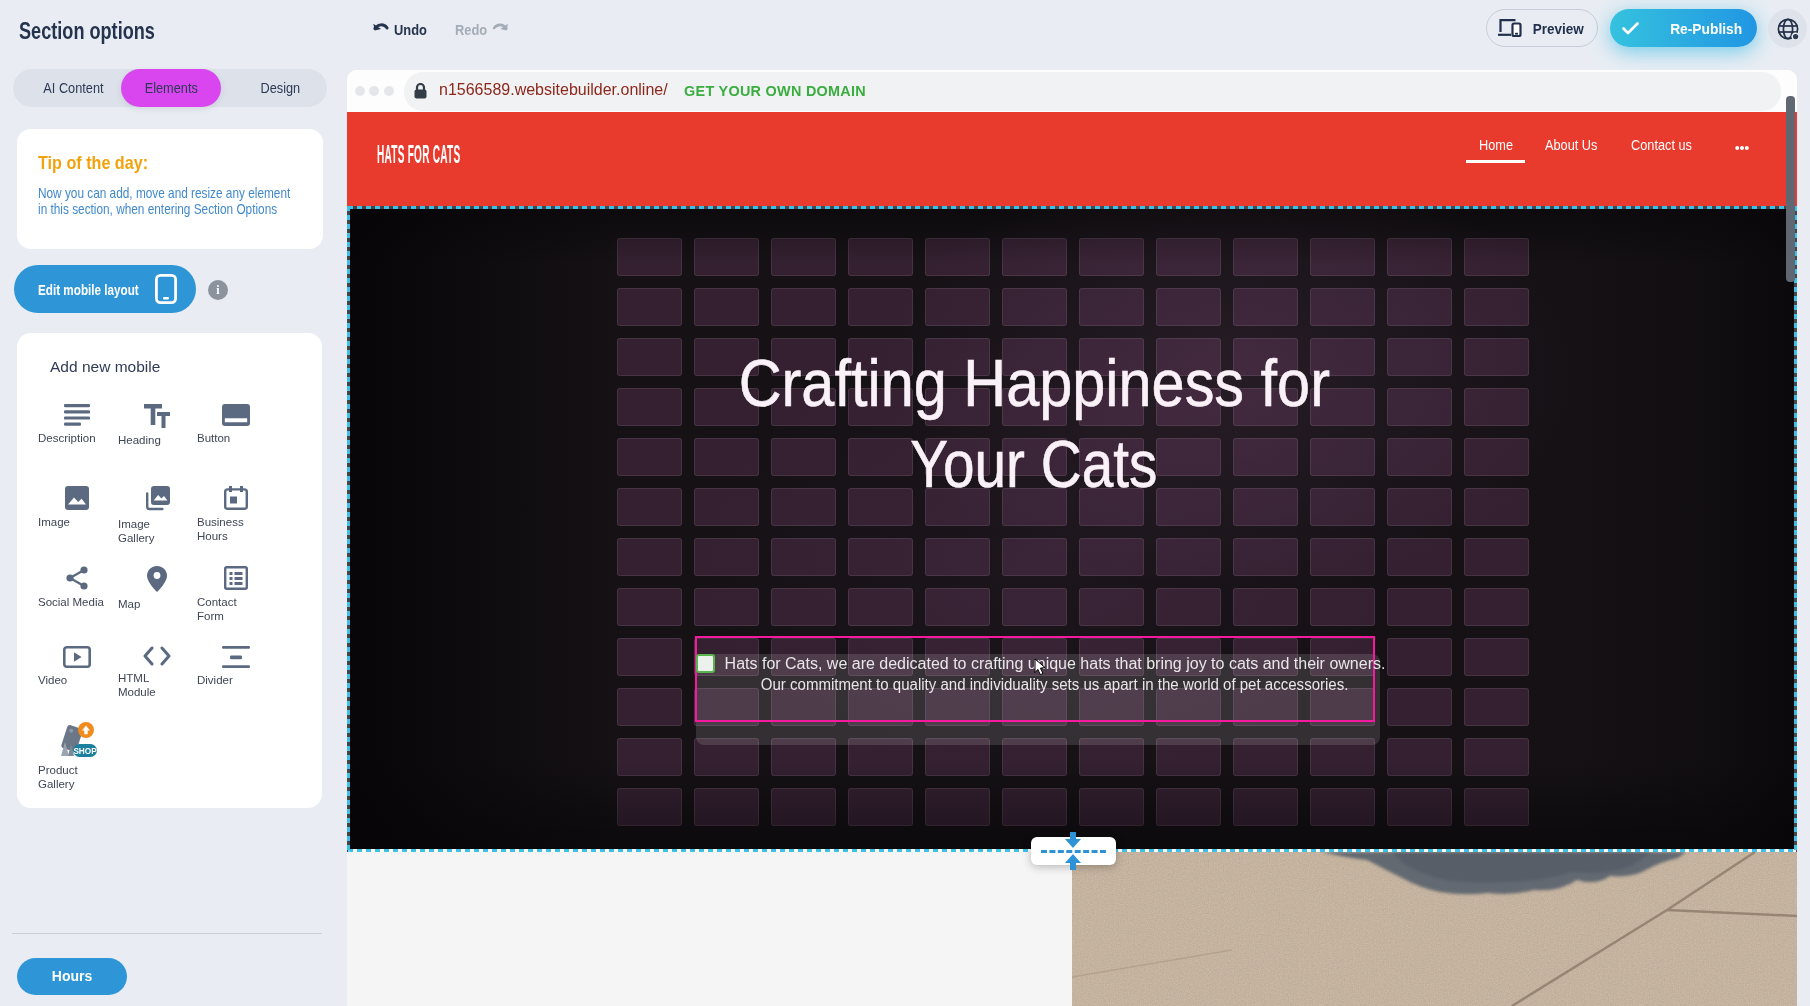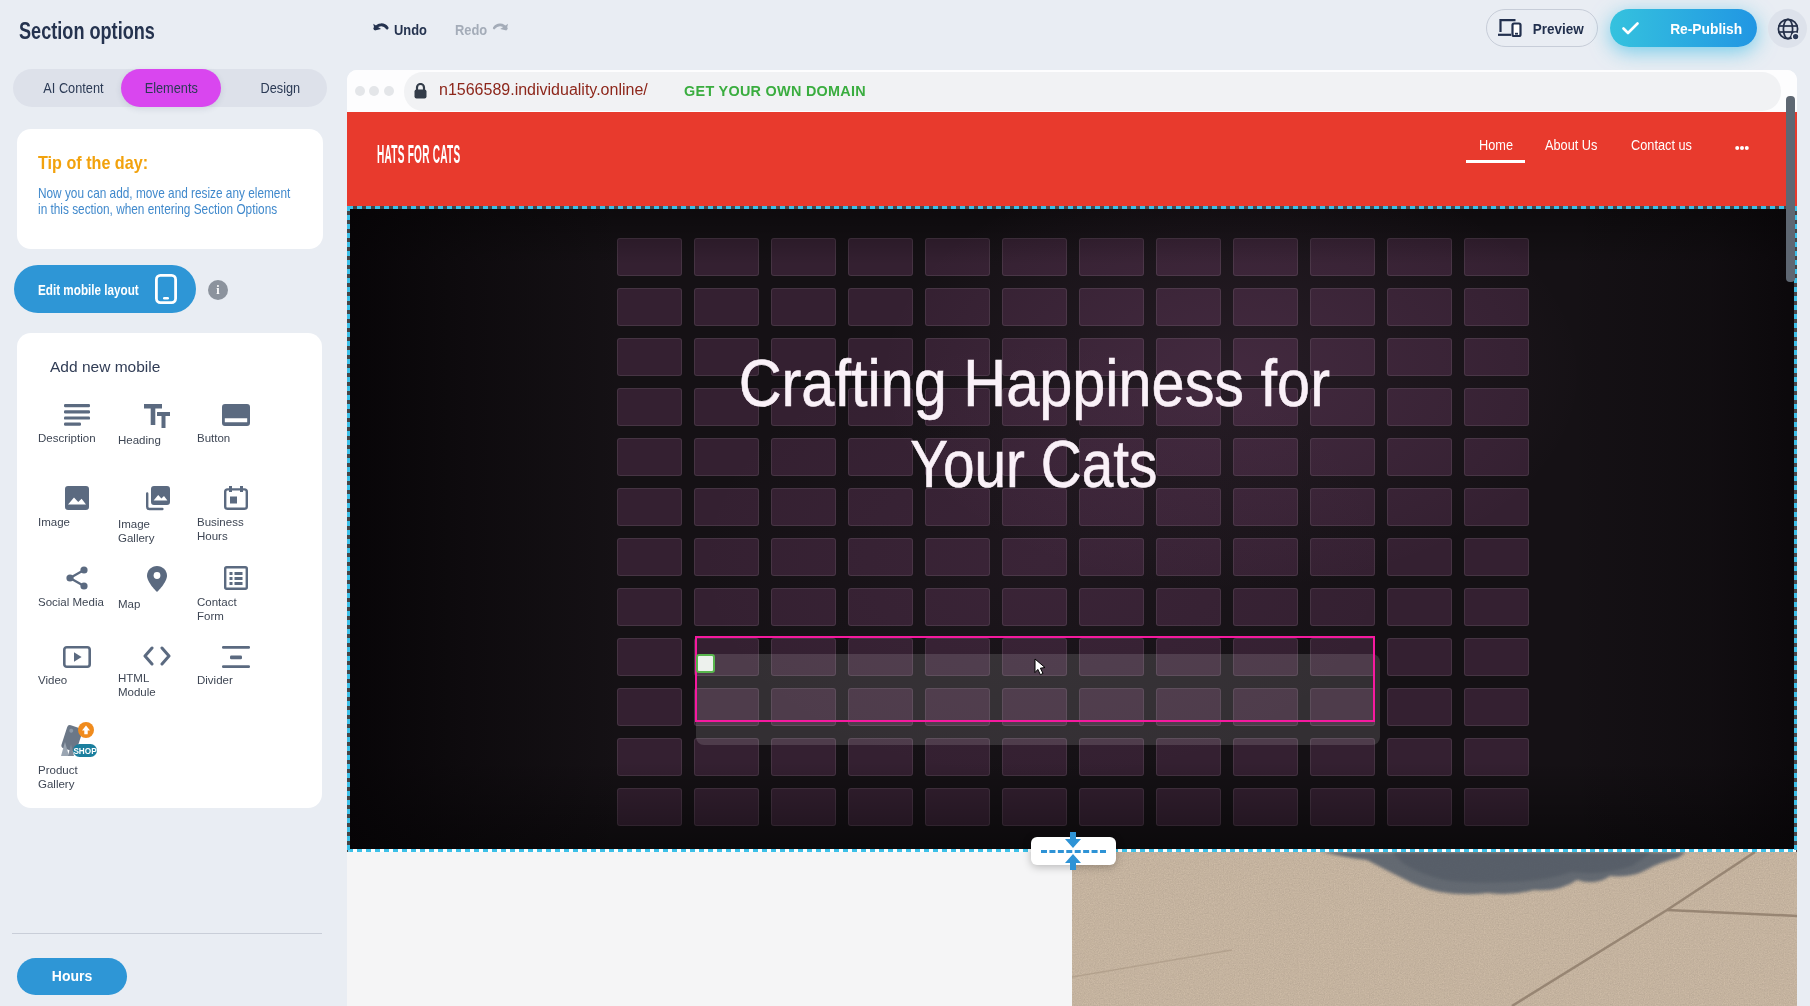--- a/index.html
+++ b/index.html
@@ -240,21 +240,21 @@
 <div class="abs browser">
   <div class="chrome">
     <div class="dot" style="left:8px;top:16px"></div>
     <div class="dot" style="left:22px;top:16px"></div>
     <div class="dot" style="left:37px;top:16px"></div>
     <div class="urlpill"></div>
     <span style="position:absolute;left:67px;top:13px"><svg width="13" height="16" viewBox="0 0 13 16">
           <path fill="none" stroke="#333c49" stroke-width="2.2" d="M3 7V4.5a3.5 3.5 0 0 1 7 0V7"></path>
           <rect x="0.5" y="6.5" width="12" height="9" rx="2" fill="#333c49"></rect>
         </svg></span>
-    <div class="url">n1566589.individuality.online/</div>
+    <div class="url">n1566589.websitebuilder.online/</div>
     <div class="domain">GET YOUR OWN DOMAIN</div>
   </div>
   <div class="siteheader">
     <div class="logo">HATS FOR CATS</div>
     <div class="nav" style="left:1132px">Home</div>
     <div class="nav-ul"></div>
     <div class="nav" style="left:1198px">About Us</div>
     <div class="nav" style="left:1284px">Contact us</div>
     <svg style="position:absolute;left:1388px;top:33px" width="14" height="6" viewBox="0 0 14 6">
         <g fill="#fff">
@@ -409,20 +409,21 @@
         <i></i>
         <i></i>
         <i></i>
         <i></i>
       </div>
     <div class="heroshade"></div>
     <div class="h1a" style="top:138px;font-size:67px"><span id="hl1" style="transform:scaleX(.887)">Crafting Happiness for</span></div>
     <div class="h1a" style="top:219px;font-size:67px"><span id="hl2" style="transform:scaleX(.847)">Your Cats</span></div>
     <div class="hover-hl"></div>
     <div class="pinkbox"></div>
+    <div class="desc"><span id="hl4">Hats for Cats, we are dedicated to crafting unique hats that bring joy to cats and their owners.</span><br><span id="hl5" style="transform:scaleX(.94)">Our commitment to quality and individuality sets us apart in the world of pet accessories.</span></div>
     <div class="checkbox"></div>
     <span style="position:absolute;left:687px;top:452px"><svg width="13" height="18" viewBox="0 0 13 18">
           <path d="M1 1l10 8.5-4.6.7 2.6 5.2-2.6 1.3-2.6-5.3L1 14.6z" fill="#fff" stroke="#000" stroke-width="1"></path>
         </svg></span>
   </div>
   <div class="bottoml"></div>
   <div class="bottomr"><svg width="725" height="154" viewBox="0 0 725 154">
 <defs>
 <filter id="grain" x="0" y="0" width="100%" height="100%">
   <feTurbulence type="fractalNoise" baseFrequency="0.8" numOctaves="2" seed="11" result="n"></feTurbulence>

